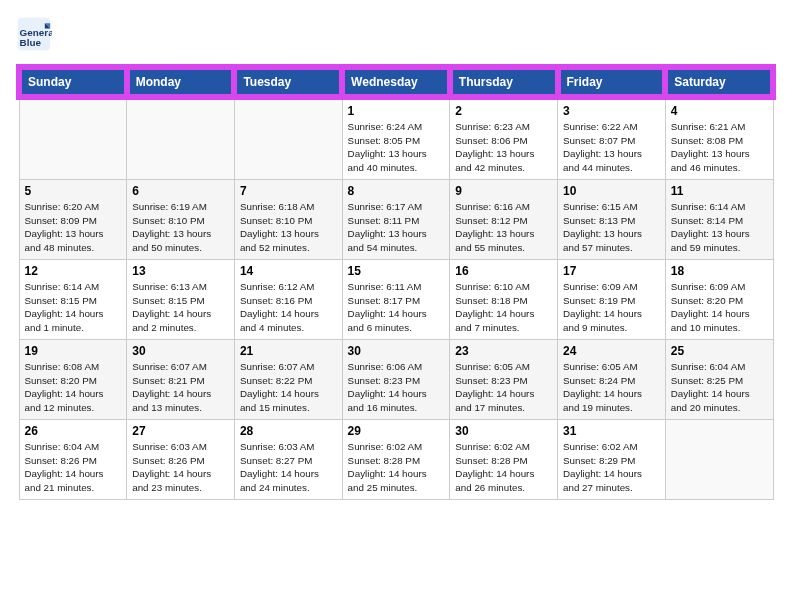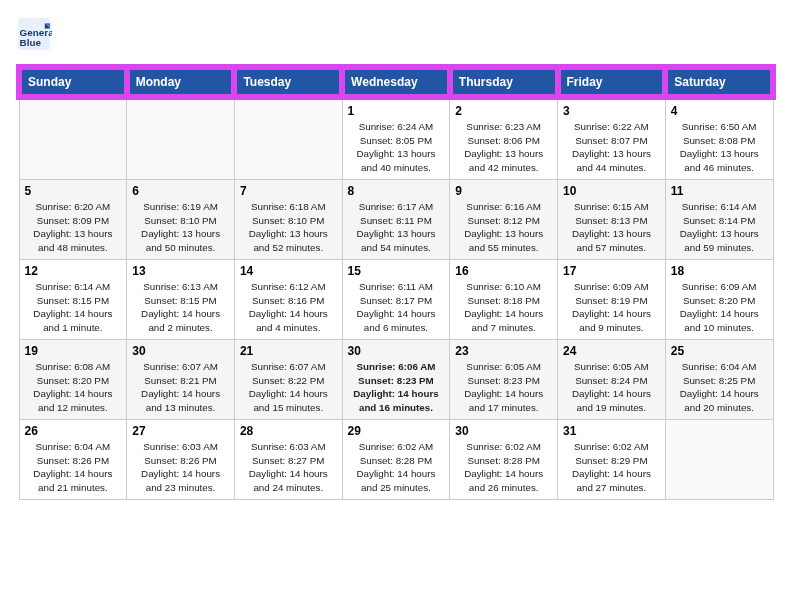--- a/index.html
+++ b/index.html
@@ -72,21 +72,20 @@
       font-size: 12px;
       font-weight: bold;
       color: #000;
       display: block;
       margin-bottom: 2px;
     }
     .day-info {
       color: #222;
       font-size: 9.8px;
       line-height: 1.4;
-      text-align: center;
     }
     .empty-cell {
       background: #f9f9f9 !important;
     }
   </style>
 </head>
 <body>
 
 <div class="header">
   <div class="logo">
@@ -141,21 +140,21 @@
         </td>
         <td>
           <span class="day-num">3</span>
           <div class="day-info" style="white-space: pre-line;">Sunrise: 6:22 AM
 Sunset: 8:07 PM
 Daylight: 13 hours
 and 44 minutes.</div>
         </td>
         <td>
           <span class="day-num">4</span>
-          <div class="day-info" style="white-space: pre-line;">Sunrise: 6:50 AM
+          <div class="day-info" style="white-space: pre-line;">Sunrise: 6:21 AM
 Sunset: 8:08 PM
 Daylight: 13 hours
 and 46 minutes.</div>
         </td>
       </tr>
       <tr>
         <td>
           <span class="day-num">5</span>
           <div class="day-info" style="white-space: pre-line;">Sunrise: 6:20 AM
 Sunset: 8:09 PM
@@ -273,21 +272,21 @@
         </td>
         <td>
           <span class="day-num">21</span>
           <div class="day-info" style="white-space: pre-line;">Sunrise: 6:07 AM
 Sunset: 8:22 PM
 Daylight: 14 hours
 and 15 minutes.</div>
         </td>
         <td>
           <span class="day-num">30</span>
-          <div class="day-info" style="white-space: pre-line; font-weight: bold;">Sunrise: 6:06 AM
+          <div class="day-info" style="white-space: pre-line;">Sunrise: 6:06 AM
 Sunset: 8:23 PM
 Daylight: 14 hours
 and 16 minutes.</div>
         </td>
         <td>
           <span class="day-num">23</span>
           <div class="day-info" style="white-space: pre-line;">Sunrise: 6:05 AM
 Sunset: 8:23 PM
 Daylight: 14 hours
 and 17 minutes.</div>

